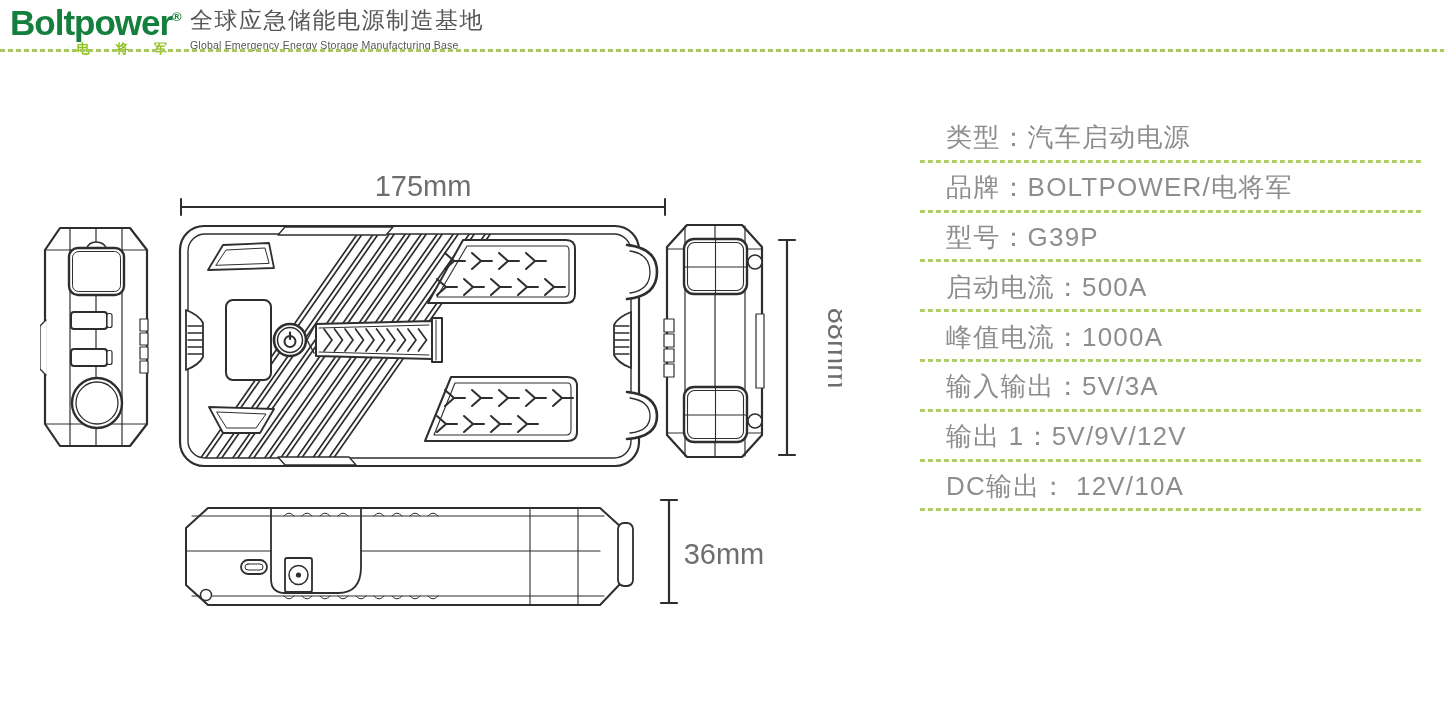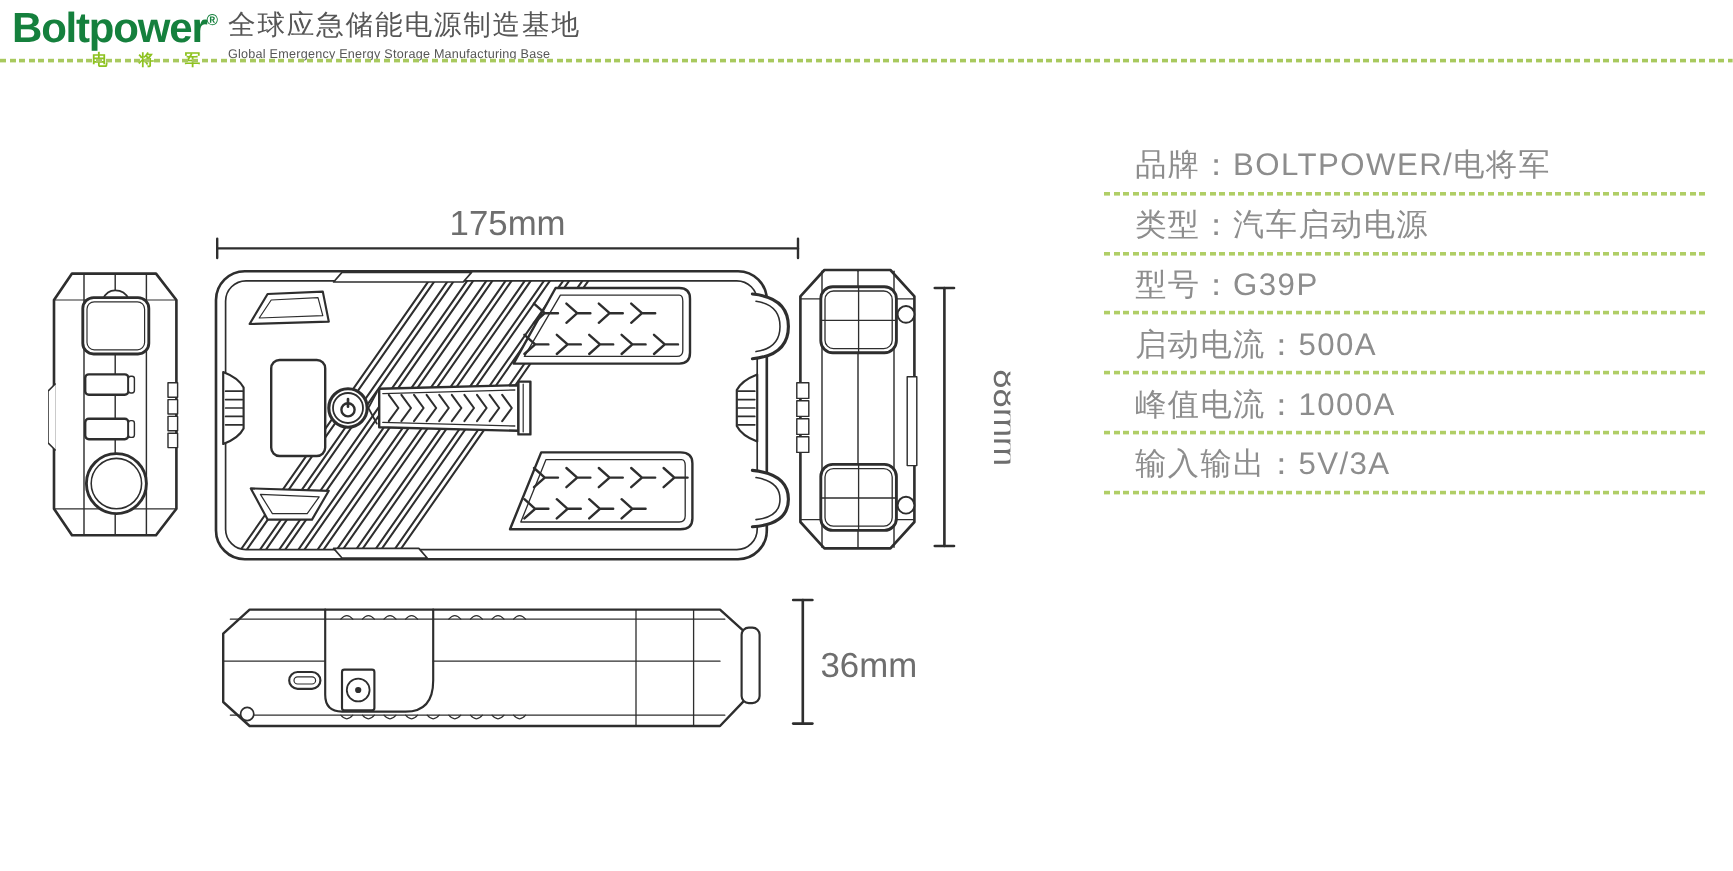--- a/index.html
+++ b/index.html
@@ -311,30 +311,36 @@
   <circle cx="26" cy="112" r="5.5" stroke-width="1.4" fill="#fff"></circle>
 
   <line x1="489" y1="17" x2="489" y2="120" stroke-width="2.2"></line>
   <line x1="481" y1="17" x2="497" y2="17" stroke-width="2.2"></line>
   <line x1="481" y1="120" x2="497" y2="120" stroke-width="2.2"></line>
   <text x="544" y="81" text-anchor="middle" font-size="29" stroke="none">36mm</text>
 </svg>
 
 <div class="spec-table">
   <div class="spec-row">
+      <span>类型：汽车启动电源</span>
+    </div>
+  <div class="spec-row">
       <span>品牌：BOLTPOWER/电将军</span>
     </div>
   <div class="spec-row">
-      <span>类型：汽车启动电源</span>
-    </div>
-  <div class="spec-row">
       <span>型号：G39P</span>
     </div>
   <div class="spec-row">
       <span>启动电流：500A</span>
     </div>
   <div class="spec-row">
       <span>峰值电流：1000A</span>
     </div>
   <div class="spec-row">
       <span>输入输出：5V/3A</span>
     </div>
+  <div class="spec-row">
+      <span>输出 1：5V/9V/12V</span>
+    </div>
+  <div class="spec-row">
+      <span>DC输出： 12V/10A</span>
+    </div>
 </div>
 
 </body></html>

